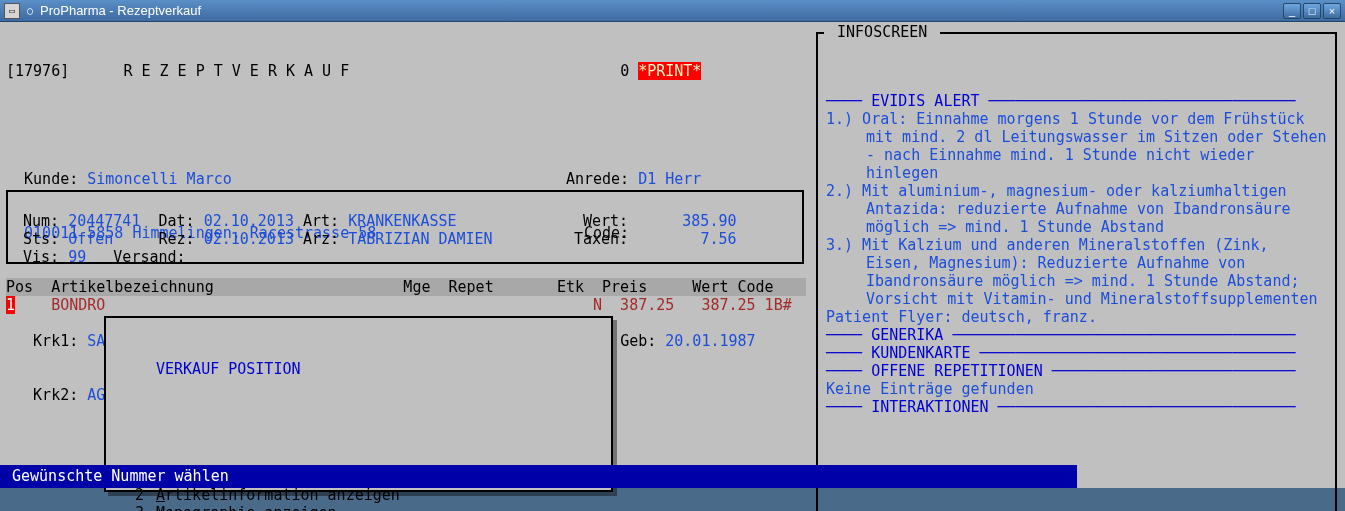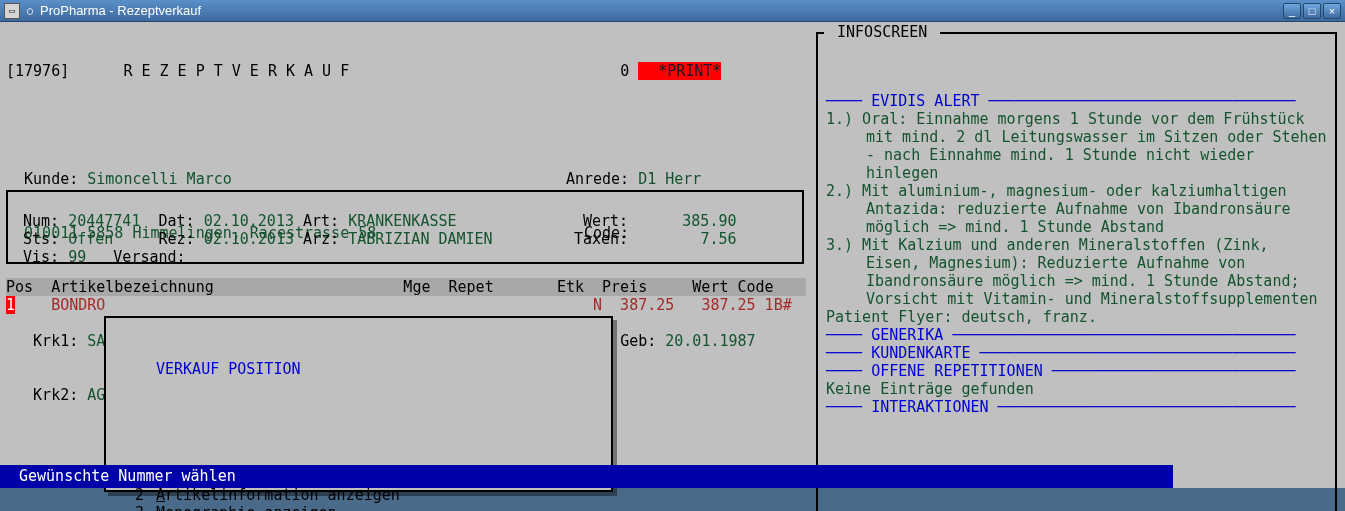--- a/index.html
+++ b/index.html
@@ -30,25 +30,25 @@
 
   .term {
     width: 1345px; height: 466px;
     background: #c0c0c0;
     color: #000;
     font-size: 15px;
     line-height: 18px;
     position: relative;
     white-space: pre;
   }
-  .blue { color: #14532d; }
-  .white-on-red { background:#ff0000; color:#0f172a;padding-left:20px; }
+  .blue { color: #1d4ed8; }
+  .white-on-red { background:#ff0000; color:#fef9c3; }
   .statusbar {
-    position:absolute; left:0; bottom:0; width:1173px; height:23px;
-    background:#0000a8; color:#fff; padding:2px 19px; font-size:15px;
+    position:absolute; left:0; bottom:0; width:1077px; height:23px;
+    background:#0000a8; color:#fff; padding:2px 12px; font-size:15px;
   }
 
   
   .left {
     position:absolute; left:6px; top:4px; width:798px;
   }
   .hdr-line { display:block; }
   .box1 {
     position:absolute; left:6px; top:168px; width:798px; height:74px;
     border:2px solid #000; padding:2px 6px;

